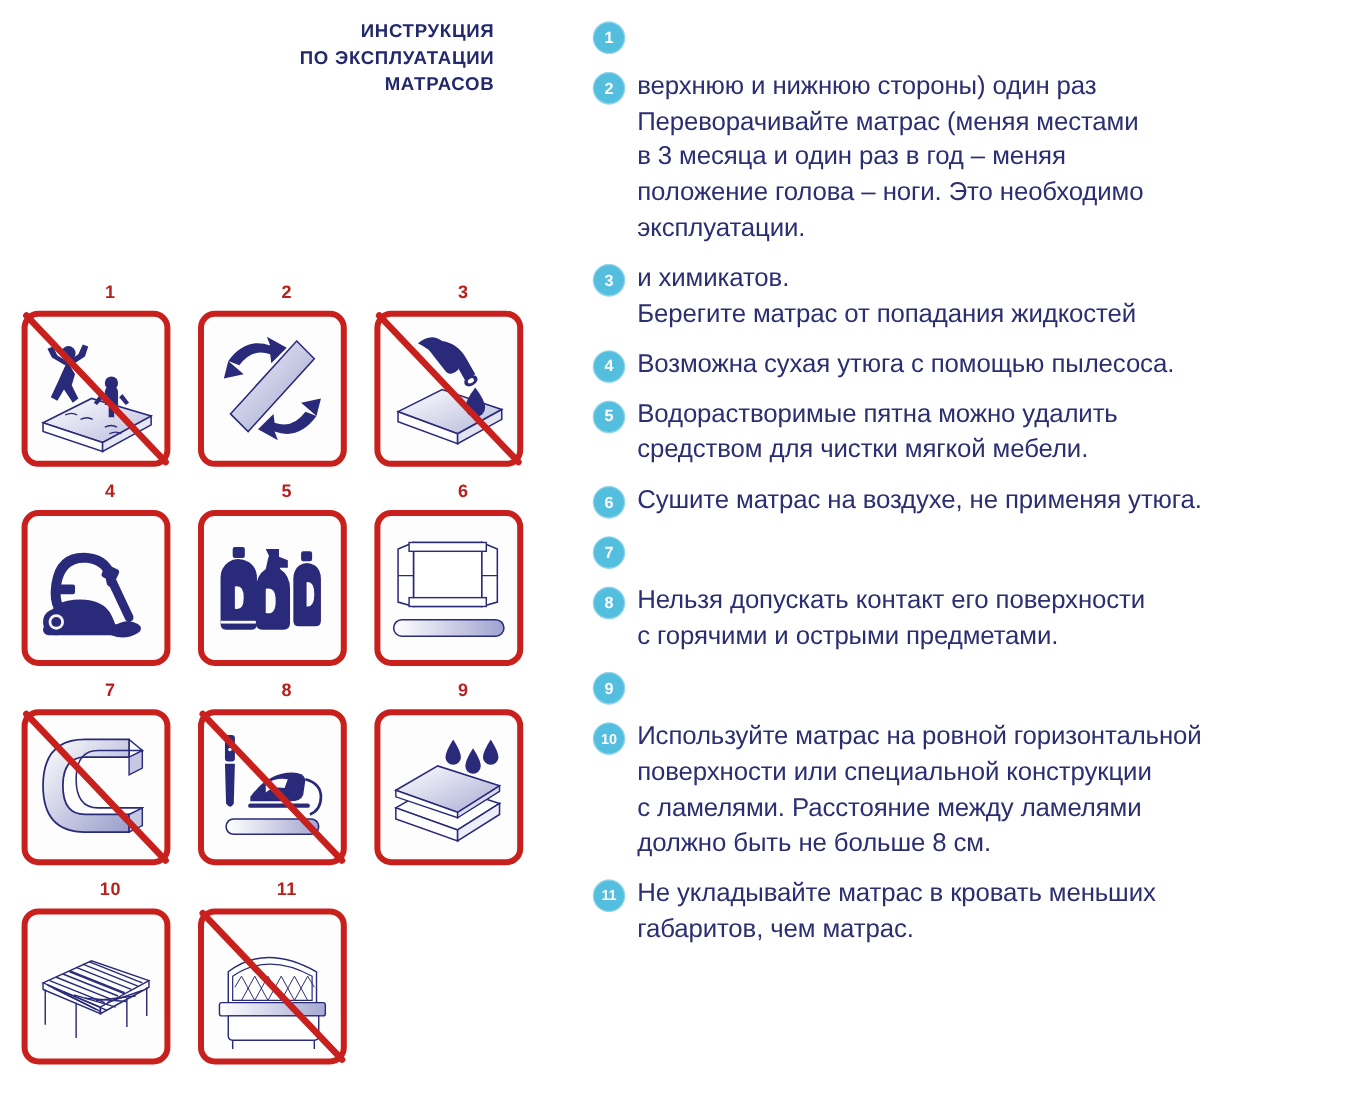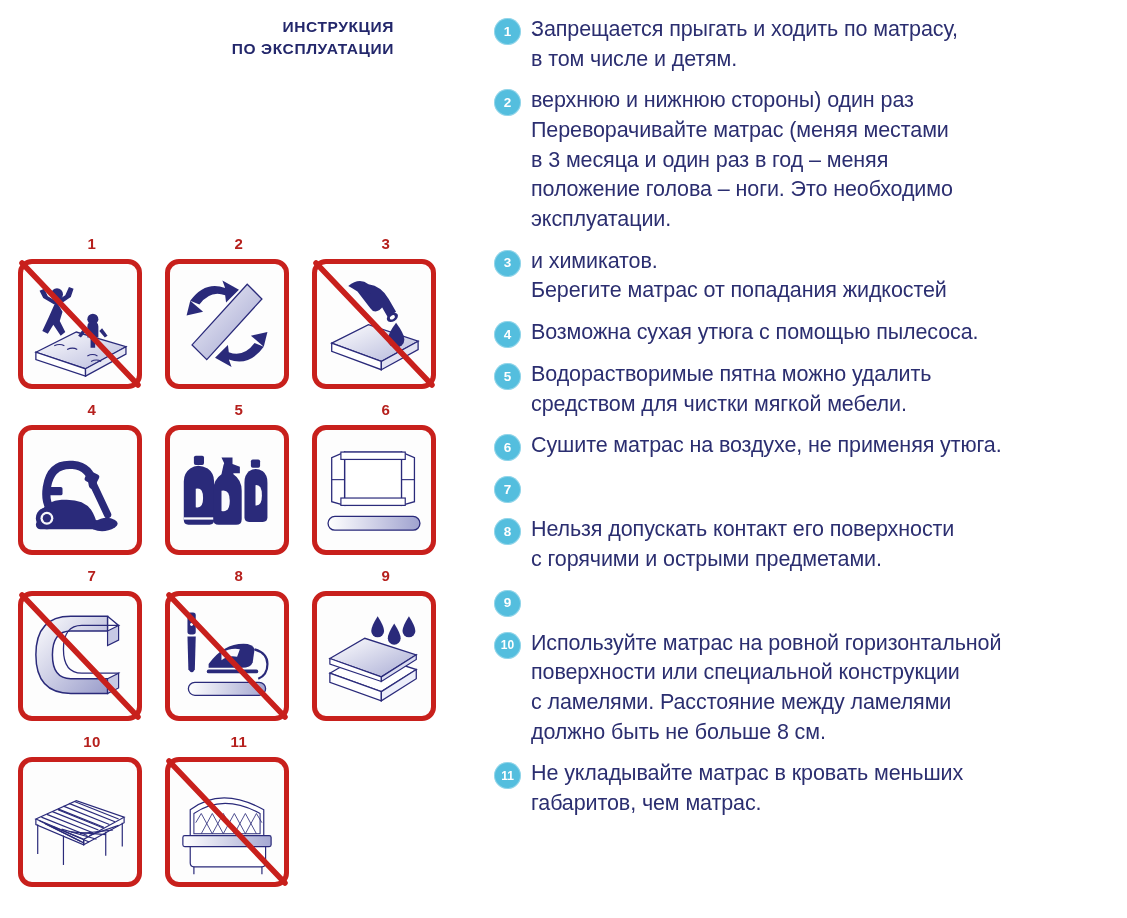--- a/index.html
+++ b/index.html
@@ -8,21 +8,21 @@
     width:1127px;height:918px;
     background:#ffffff;
     font-family:"Liberation Sans","DejaVu Sans",sans-serif;
     position:relative;overflow:hidden;
     color:#2b2e6e;
   }
   #page{position:absolute;inset:0;}
 
   
   .title-block{
-    position:absolute;left:166px;top:16px;width:228px;
+    position:absolute;left:184px;top:16px;width:228px;
     text-align:right;
     font-weight:bold;
     font-size:15.5px;
     line-height:1.42;
     letter-spacing:.6px;
     color:#23276b;
     text-transform:uppercase;
   }
   .title-block div{white-space:nowrap;}
 
@@ -92,20 +92,21 @@
   .item-text .ln{display:block;white-space:nowrap;}
 </style>
 </head>
 <body>
 
 <div id="page">
 
   <div class="title-block">
     <div>ИНСТРУКЦИЯ</div>
     <div>ПО ЭКСПЛУАТАЦИИ</div>
+    <div>МАТРАСОВ</div>
   </div>
 
   <div class="grid">
 
     <div class="grid-row">
 
       <div class="cell c0">
         <div class="cell-num">1</div>
         <div class="box">
           <svg class="art" viewBox="0 0 124 130">
@@ -410,24 +411,20 @@
         </div>
       </div>
     </div>
 
   </div>
 
   <div class="list">
 
     <div class="item">
       <div class="badge">1</div>
-      <div class="item-text">
-        <span class="ln">Запрещается прыгать и ходить по матрасу,</span>
-        <span class="ln">в том числе и детям.</span>
-      </div>
     </div>
 
     <div class="item">
       <div class="badge">2</div>
       <div class="item-text">
         <span class="ln">верхнюю и нижнюю стороны) один раз</span>
         <span class="ln">Переворачивайте матрас (меняя местами</span>
         <span class="ln">в 3 месяца и один раз в год – меняя</span>
         <span class="ln">положение голова – ноги. Это необходимо</span>
         <span class="ln">эксплуатации.</span>

